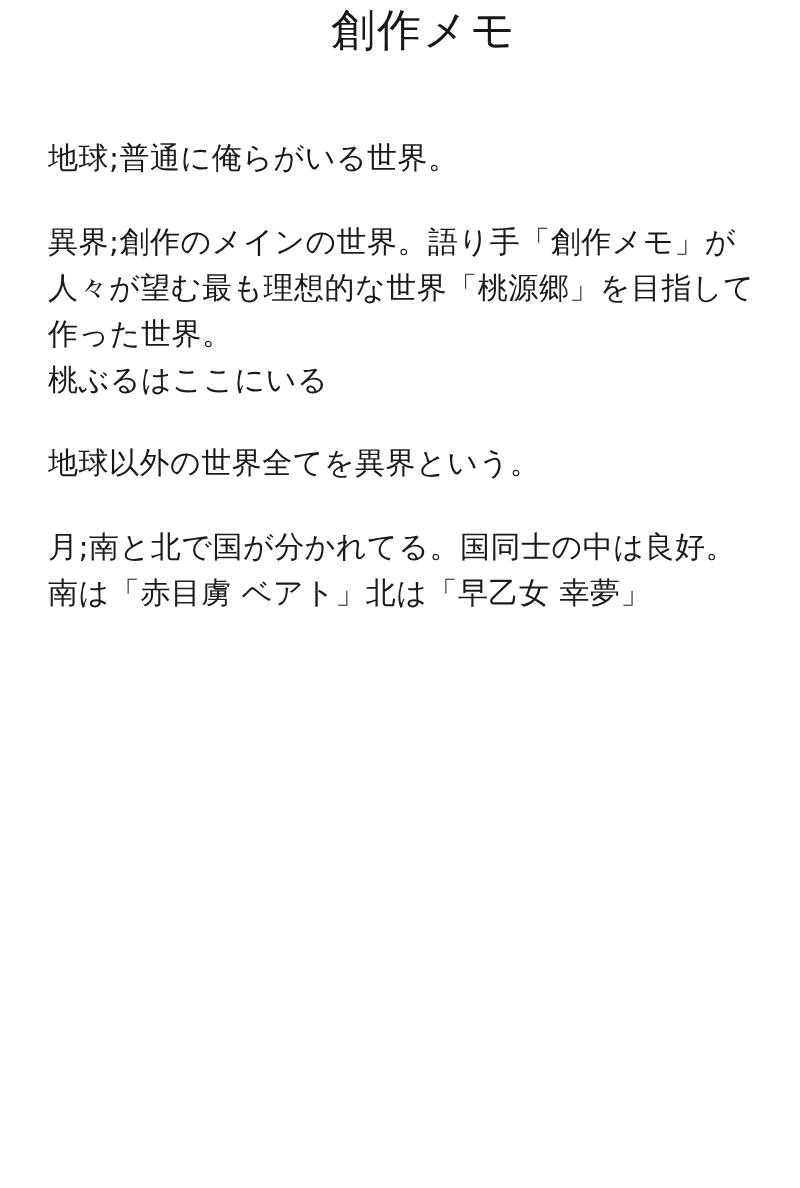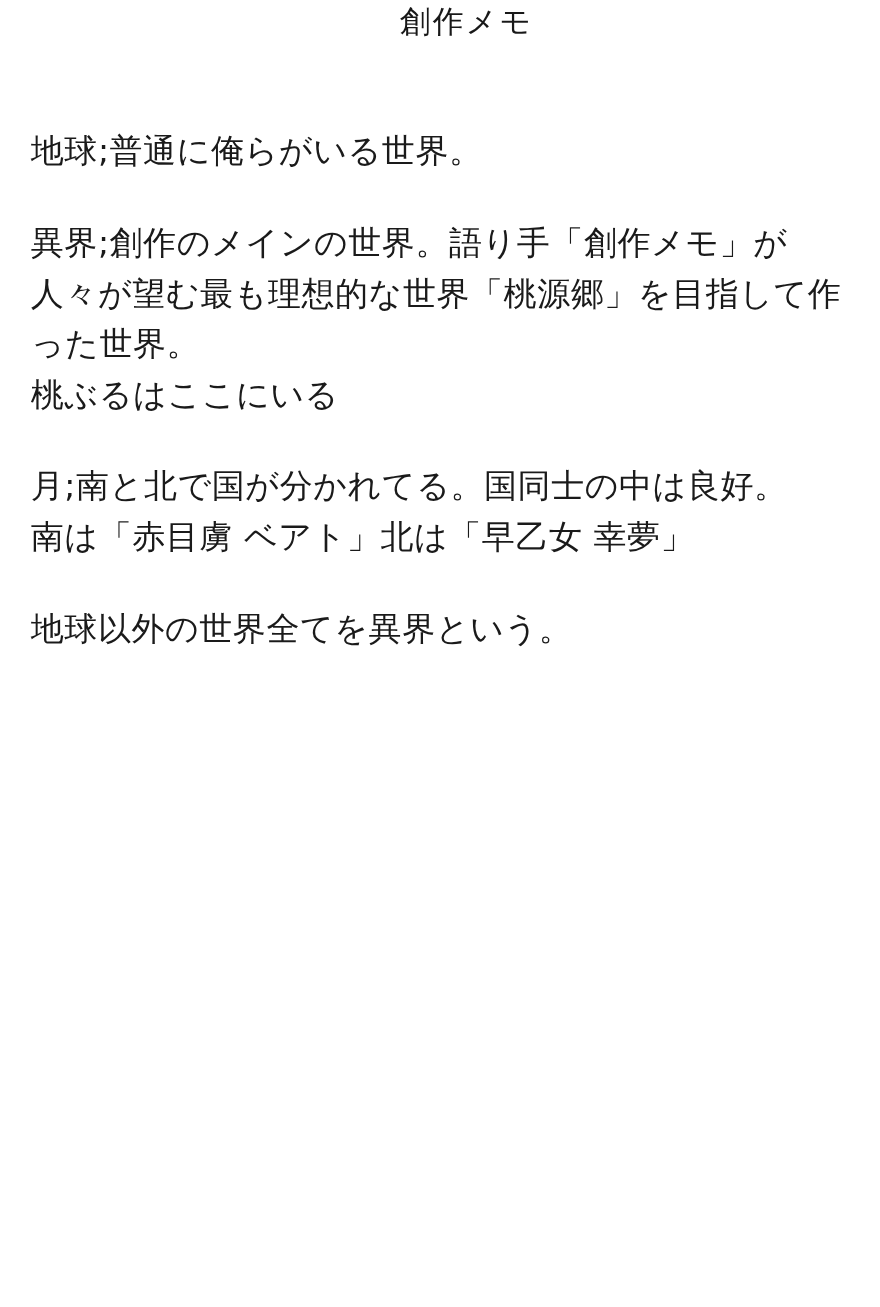--- a/index.html
+++ b/index.html
@@ -19,38 +19,38 @@
     height: 1188px;
     box-sizing: border-box;
     padding: 0;
     position: relative;
   }
   .title-block {
     text-align: center;
     padding-top: 2px;
   }
   .title-main {
-    font-size: 28px;
+    font-size: 44px;
     line-height: 1.25;
     letter-spacing: 2px;
     font-weight: 400;
     color: #181818;
     padding-left: 48px;
   }
   .title-sub {
     font-size: 40px;
     line-height: 1.3;
     letter-spacing: 2px;
     font-weight: 400;
     color: #181818;
     margin-top: 6px;
   }
   .body-block {
     margin-top: 78px;
-    padding-left: 28px;
+    padding-left: 48px;
     padding-right: 34px;
   }
   .para {
     font-size: 30px;
     line-height: 1.53;
     letter-spacing: 0.5px;
     color: #1a1a1a;
     margin: 0 0 38px 0;
     white-space: pre-wrap;
     word-break: break-all;
@@ -65,18 +65,18 @@
 <div class="page">
 
   <div class="title-block">
     <div class="title-main">創作メモ</div>
   </div>
 
   <div class="body-block">
     <p class="para">地球;普通に俺らがいる世界。</p>
     <p class="para">異界;創作のメインの世界。語り手「創作メモ」が人々が望む最も理想的な世界「桃源郷」を目指して作った世界。
 桃ぶるはここにいる</p>
+    <p class="para">地球以外の世界全てを異界という。</p>
     <p class="para">月;南と北で国が分かれてる。国同士の中は良好。
 南は「赤目虜 ベアト」北は「早乙女 幸夢」</p>
-    <p class="para">地球以外の世界全てを異界という。</p>
   </div>
 
 </div>
 
 </body></html>

